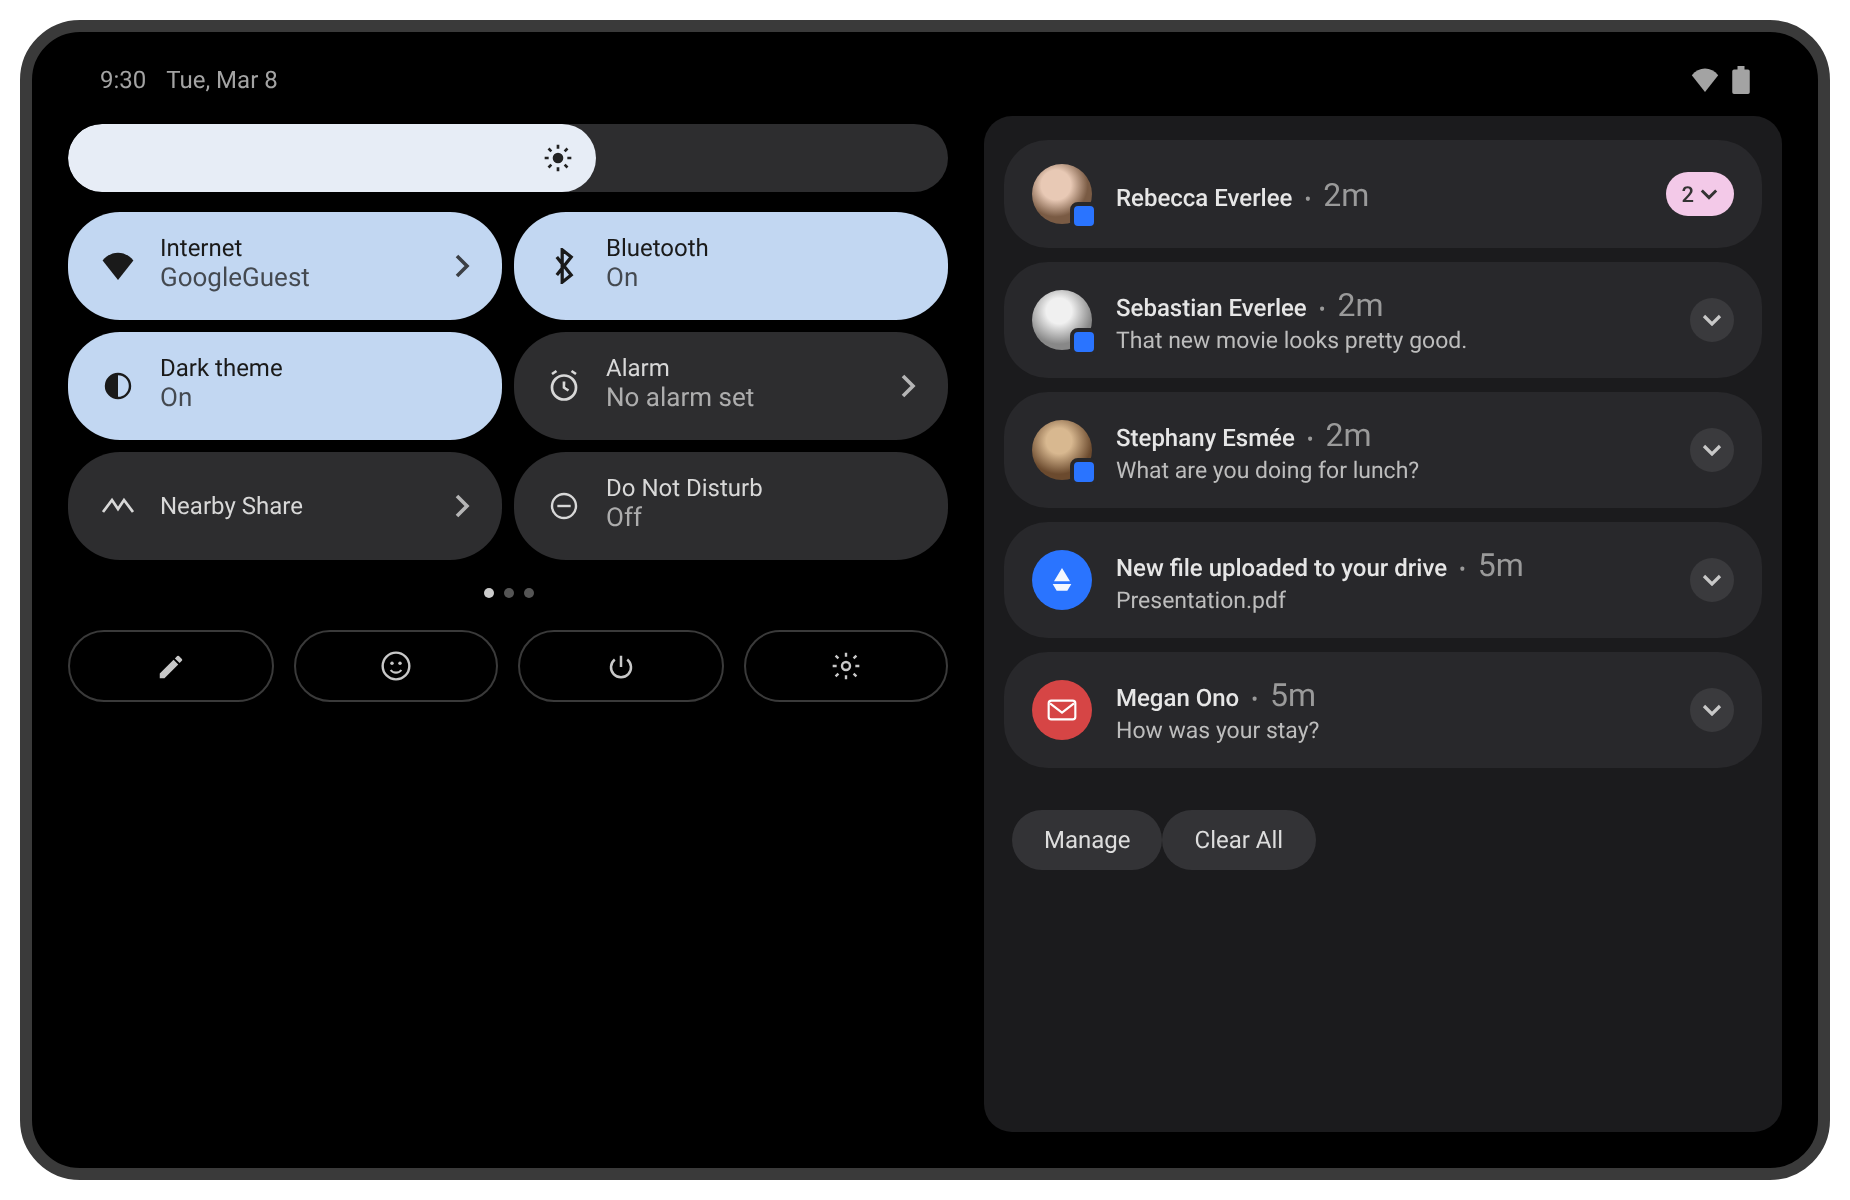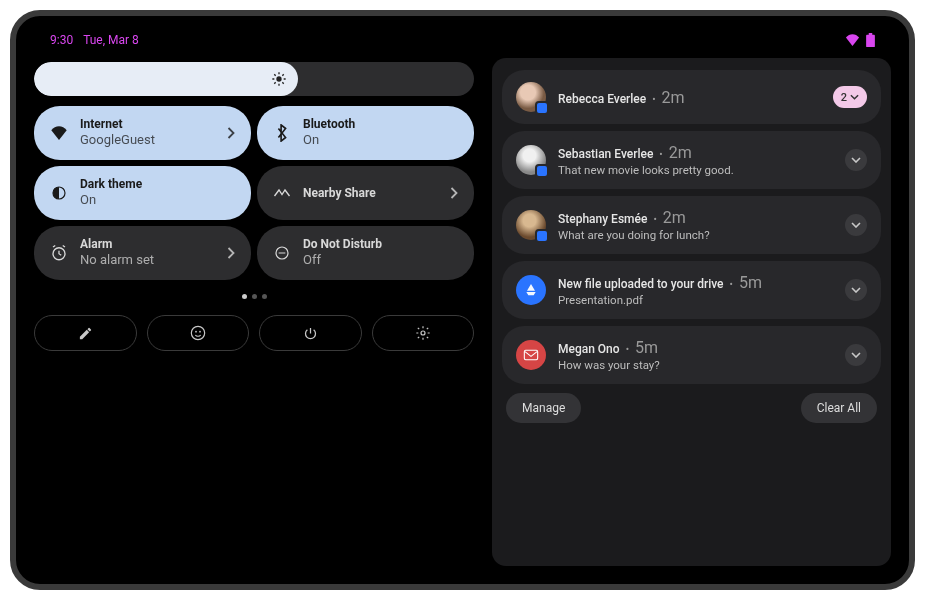--- a/index.html
+++ b/index.html
@@ -8,21 +8,21 @@
     display: flex; align-items: center; justify-content: center;
   }
   .device {
     width: 905px; height: 580px; background: #000;
     border-radius: 30px; border: 6px solid #3a3a3a;
     position: relative; overflow: hidden;
     padding: 12px 0 0 0;
   }
   .statusbar {
     display: flex; justify-content: space-between; align-items: center;
-    padding: 0 34px; height: 24px; color: #d946ef; font-size: 12px;
+    padding: 0 34px; height: 24px; color: #a3a3a3; font-size: 12px;
   }
   .statusbar .left { display: flex; gap: 10px; align-items: center; }
   .statusbar .right { display: flex; gap: 6px; align-items: center; }
   .content {
     display: flex; gap: 18px; padding: 6px 18px 18px 18px; height: calc(100% - 24px);
   }
   .left-pane { width: 440px; display: flex; flex-direction: column; gap: 10px; }
   .right-pane {
     flex: 1; background: #1b1b1d; border-radius: 14px;
     padding: 12px 10px; display: flex; flex-direction: column; gap: 7px;
@@ -48,21 +48,21 @@
   
   .tiles { display: grid; grid-template-columns: 1fr 1fr; gap: 6px; }
   .tile {
     background: #2d2d2f; border-radius: 26px; height: 54px;
     display: flex; align-items: center; padding: 0 16px; gap: 12px;
     color: #d8d8d8; position: relative;
   }
   .tile.active { background: #c2d7f2; color: #1a1a1a; }
   .tile .ticon { width: 18px; height: 18px; display: flex; align-items: center; justify-content: center; flex-shrink: 0; }
   .tile .tlabel { display: flex; flex-direction: column; line-height: 1.25; flex: 1; }
-  .tile .tlabel .tl1 { font-size: 12px; font-weight: 700; }
+  .tile .tlabel .tl1 { font-size: 12px; font-weight: 400; }
   .tile .tlabel .tl2 { font-size: 13px; opacity: 0.75; }
   .tile .chev { flex-shrink: 0; opacity: 0.8; }
 
   
   .dots { display: flex; gap: 5px; justify-content: center; margin-top: 4px; }
   .dot { width: 5px; height: 5px; border-radius: 50%; background: #555; }
   .dot.active { background: #ccc; }
 
   
   .footer-btns { display: flex; gap: 10px; margin-top: 6px; }
@@ -101,21 +101,21 @@
     width: 22px; height: 22px; border-radius: 50%; background: #3a3a3d;
     display: flex; align-items: center; justify-content: center; color: #c8c8c8;
     flex-shrink: 0;
   }
   .countpill {
     background: #f3c9e8; color: #333; border-radius: 12px; height: 22px;
     padding: 0 8px; display: flex; align-items: center; gap: 3px; font-size: 11px;
     flex-shrink: 0; font-weight:500;
   }
   .notif-actions {
-    display: flex; justify-content: space-between; margin-top: 2px; padding: 0 4px;
+    display: flex; justify-content: flex-start; margin-top: 14px; padding: 0 4px;
   }
   .pillbtn {
     background: #333336; color: #ddd; border-radius: 16px; height: 30px;
     padding: 0 16px; font-size: 12px; display: flex; align-items: center;
   }
 
   svg { display: block; }
 </style>
 </head>
 <body>
@@ -205,44 +205,44 @@
               </svg>
           </span>
           <span class="tlabel">
             <span class="tl1">Dark theme</span>
             <span class="tl2">On</span>
           </span>
         </div>
 
         <div class="tile">
           <span class="ticon">
-            <svg width="18" height="14" viewBox="0 0 24 18">
-                <path fill="none" stroke="currentColor" stroke-width="1.8" d="M2 13l6-8 4 6 4-6 6 8"></path>
-              </svg>
-          </span>
-          <span class="tlabel">
-            <span class="tl1">Nearby Share</span>
+            <svg width="18" height="18" viewBox="0 0 24 24">
+                <circle cx="12" cy="13" r="8" fill="none" stroke="currentColor" stroke-width="1.8"></circle>
+                <path stroke="currentColor" stroke-width="1.8" d="M12 9v4l3 2M4 4l3-2M20 4l-3-2"></path>
+              </svg>
+          </span>
+          <span class="tlabel">
+            <span class="tl1">Alarm</span>
+            <span class="tl2">No alarm set</span>
           </span>
           <span class="chev">
             <svg width="8" height="12" viewBox="0 0 8 12">
                 <path stroke="currentColor" stroke-width="1.8" fill="none" d="M1.5 1l5 5-5 5"></path>
               </svg>
           </span>
         </div>
 
         <div class="tile">
           <span class="ticon">
-            <svg width="18" height="18" viewBox="0 0 24 24">
-                <circle cx="12" cy="13" r="8" fill="none" stroke="currentColor" stroke-width="1.8"></circle>
-                <path stroke="currentColor" stroke-width="1.8" d="M12 9v4l3 2M4 4l3-2M20 4l-3-2"></path>
-              </svg>
-          </span>
-          <span class="tlabel">
-            <span class="tl1">Alarm</span>
-            <span class="tl2">No alarm set</span>
+            <svg width="18" height="14" viewBox="0 0 24 18">
+                <path fill="none" stroke="currentColor" stroke-width="1.8" d="M2 13l6-8 4 6 4-6 6 8"></path>
+              </svg>
+          </span>
+          <span class="tlabel">
+            <span class="tl1">Nearby Share</span>
           </span>
           <span class="chev">
             <svg width="8" height="12" viewBox="0 0 8 12">
                 <path stroke="currentColor" stroke-width="1.8" fill="none" d="M1.5 1l5 5-5 5"></path>
               </svg>
           </span>
         </div>
 
         <div class="tile">
           <span class="ticon">

